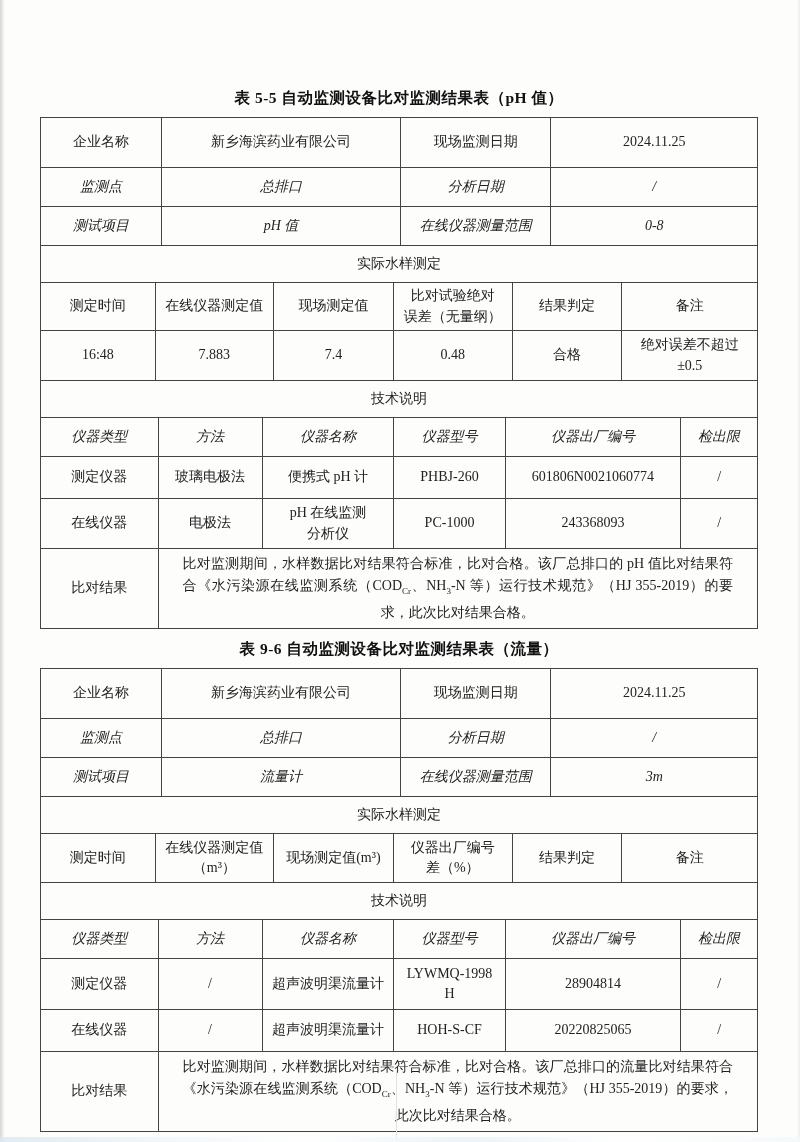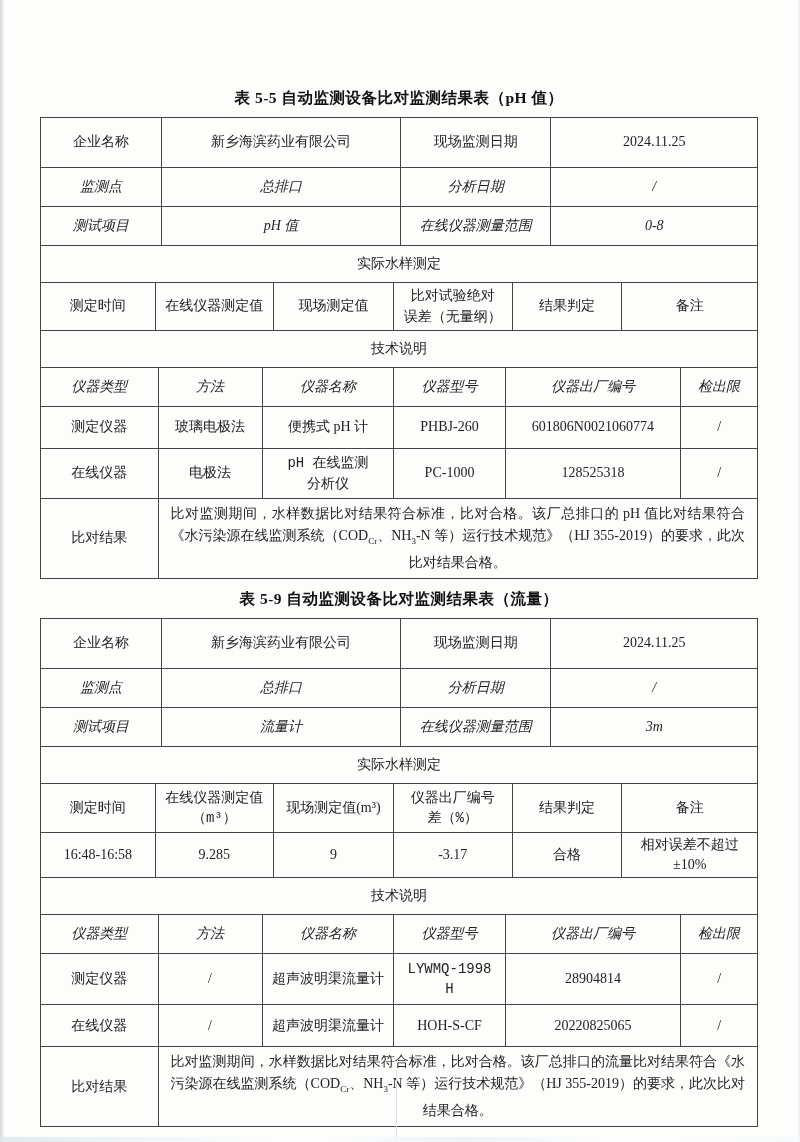--- a/index.html
+++ b/index.html
@@ -18,32 +18,32 @@
   }
   .tbl-title.second{margin-top:10px;}
   table{border-collapse:collapse;width:100%;table-layout:fixed;}
   .tbl > table + table{margin-top:-1px;}
   td{
     border:1px solid #444;
     text-align:center;vertical-align:middle;
     font-size:14px;line-height:1.45;padding:2px 4px;
     word-break:break-word;
   }
-  td.pre{white-space:pre-line;font-family:Liberation Mono, monospace;}
+  td.pre{white-space:pre-line;}
   tr.r34 td{height:34px;font-style:italic;}
   tr.r32 td{height:32px;}
   tr.r37 td{height:37px;}
   tr.r43 td{height:43px;}
   tr.r44 td{height:44px;}
   tr.r45 td{height:45px;}
   tr.r46 td{height:46px;}
   td.result-label{height:66px;}
   td.result-text{
     text-align:justify;text-align-last:center;
-    padding:4px 12px;line-height:22px;
+    padding:4px 24px;line-height:22px;
   }
   sub{font-size:9px;}
   
   .edge-left{position:absolute;left:0;top:0;width:4px;height:100%;
     background:linear-gradient(to right,#c9c9c9,#f2f2f2);opacity:.75;}
   .edge-right{position:absolute;right:0;top:0;width:3px;height:100%;
     background:linear-gradient(to left,#e7e7e7,#fcfcfc);opacity:.7;}
   .page-seam{position:absolute;left:396px;top:1070px;width:1px;height:72px;
     background:#dfe3e6;}
   .bottom-tint{position:absolute;bottom:0;left:0;width:100%;height:5px;opacity:.8;
@@ -105,20 +105,29 @@
         </tr>
         <tr class="r43">
           <td>测定时间</td>
           <td>在线仪器测定值</td>
           <td>现场测定值</td>
           <td class="pre">比对试验绝对
 误差（无量纲）</td>
           <td>结果判定</td>
           <td>备注</td>
         </tr>
+        <tr class="r45">
+          <td>16:48</td>
+          <td>7.883</td>
+          <td>7.4</td>
+          <td>0.48</td>
+          <td>合格</td>
+          <td class="pre">绝对误差不超过
+±0.5</td>
+        </tr>
       </tbody>
         </table>
 
       <table>
         <colgroup>
             <col style="width:16.4%">
             <col style="width:14.5%">
             <col style="width:18.4%">
             <col style="width:15.5%">
             <col style="width:24.5%">
@@ -143,42 +152,42 @@
           <td>PHBJ-260</td>
           <td>601806N0021060774</td>
           <td>/</td>
         </tr>
         <tr class="r45">
           <td>在线仪器</td>
           <td>电极法</td>
           <td class="pre">pH 在线监测
 分析仪</td>
           <td>PC-1000</td>
-          <td>128525318</td>
+          <td>243368093</td>
           <td>/</td>
         </tr>
       </tbody>
         </table>
 
       <table>
         <colgroup>
             <col style="width:16.4%">
             <col style="width:83.6%">
           </colgroup>
         <tbody>
             <tr>
           <td class="result-label">比对结果</td>
           <td class="result-text">比对监测期间，水样数据比对结果符合标准，比对合格。该厂总排口的 pH 值比对结果符合《水污染源在线监测系统（COD<sub>Cr</sub>、NH<sub>3</sub>-N 等）运行技术规范》（HJ 355-2019）的要求，此次比对结果合格。</td>
         </tr>
       </tbody>
         </table>
     </div>
 
     <div class="tbl">
-      <div class="tbl-title second">表 5-9  自动监测设备比对监测结果表（流量）</div>
+      <div class="tbl-title second">表 9-6  自动监测设备比对监测结果表（流量）</div>
 
       <table>
         <colgroup>
             <col style="width:16.9%">
             <col style="width:33.3%">
             <col style="width:21.0%">
             <col style="width:28.8%">
           </colgroup>
         <tbody>
             <tr class="r45">
@@ -218,28 +227,20 @@
         <tr class="r44">
           <td>测定时间</td>
           <td class="pre">在线仪器测定值
 （m³）</td>
           <td>现场测定值(m³)</td>
           <td class="pre">仪器出厂编号
 差（%）</td>
           <td>结果判定</td>
           <td>备注</td>
         </tr>
-        <tr class="r37">
-          <td>16:48-16:58</td>
-          <td>9.285</td>
-          <td>9</td>
-          <td>-3.17</td>
-          <td>合格</td>
-          <td>相对误差不超过±10%</td>
-        </tr>
       </tbody>
         </table>
 
       <table>
         <colgroup>
             <col style="width:16.4%">
             <col style="width:14.5%">
             <col style="width:18.4%">
             <col style="width:15.5%">
             <col style="width:24.5%">

